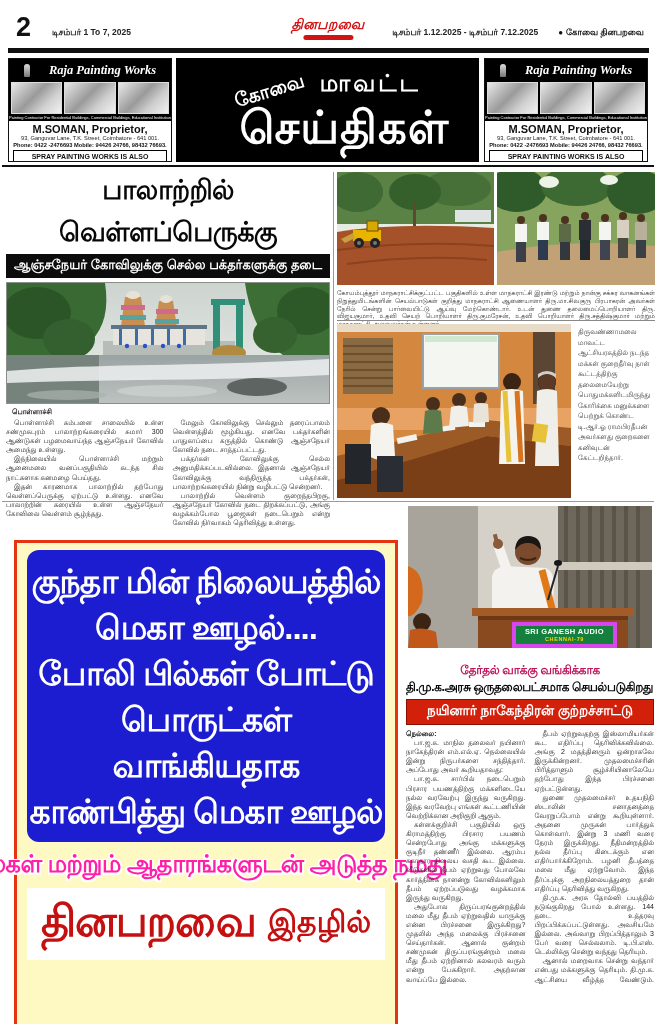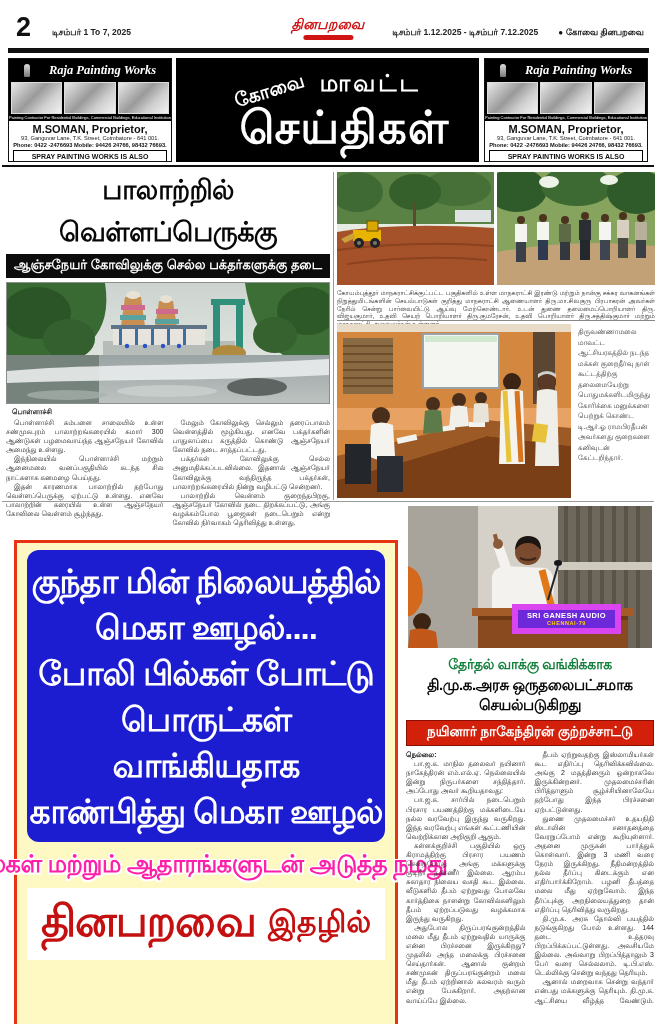--- a/index.html
+++ b/index.html
@@ -73,26 +73,26 @@
   .big-ad-yellow span{font-size:24px;font-weight:800;color:#ff1fa9;letter-spacing:-0.5px;white-space:nowrap;
       text-shadow:-1.5px -1.5px 0 #fff,1.5px -1.5px 0 #fff,-1.5px 1.5px 0 #fff,1.5px 1.5px 0 #fff,
                   0 -1.5px 0 #fff,0 1.5px 0 #fff,-1.5px 0 0 #fff,1.5px 0 0 #fff;}
   .big-ad-white{background:#fff;height:72px;display:flex;align-items:center;justify-content:center;gap:12px;}
   .brand-red{color:#c41010;font-size:43px;font-weight:800;letter-spacing:-1px;}
   .brand-rest{color:#c41010;font-size:30px;font-weight:800;}
 
   
   .speech{position:absolute;left:406px;top:506px;width:248px;}
   .speech-photo{position:relative;width:244px;height:142px;margin-left:2px;overflow:hidden;}
-  .sga-banner{position:absolute;left:104px;top:98px;width:97px;background:#6d28d9;border:6px solid #d946ef;
+  .sga-banner{position:absolute;left:104px;top:116px;width:97px;background:#15803d;border:4px solid #d946ef;
               text-align:center;padding:1px 0 2px;}
   .sga1{display:block;color:#fff;font-weight:800;font-size:7.5px;letter-spacing:0.4px;}
   .sga2{display:block;color:#ffd400;font-weight:800;font-size:5.5px;letter-spacing:0.6px;}
-  .speech-h1{font-size:14px;font-weight:800;text-align:center;margin-top:8px;color:#15803d;letter-spacing:-0.3px;}
-  .speech-h2{font-size:15px;font-weight:800;text-align:center;color:#080808;letter-spacing:-0.4px;margin-top:2px;}
+  .speech-h1{font-size:12px;font-weight:800;text-align:center;margin-top:15px;color:#be185d;letter-spacing:-0.3px;}
+  .speech-h2{font-size:12px;font-weight:800;text-align:left;color:#080808;letter-spacing:-0.4px;margin-top:2px;}
   .speech-sub{background:#d3200b;color:#fff;font-weight:800;font-size:13.5px;text-align:center;
               margin-top:4px;padding:3px 0 4px;border:1px solid #8a0e00;}
   .speech-body{margin-top:4px;font-size:7px;line-height:1.3;text-align:justify;column-count:2;column-gap:9px;
                height:268px;overflow:hidden;color:#202020;}
   .speech-body p{margin:0;text-indent:8px;}
   .speech-body p:first-child{text-indent:0;font-weight:bold;}
 </style>
 </head>
 <body>
 

